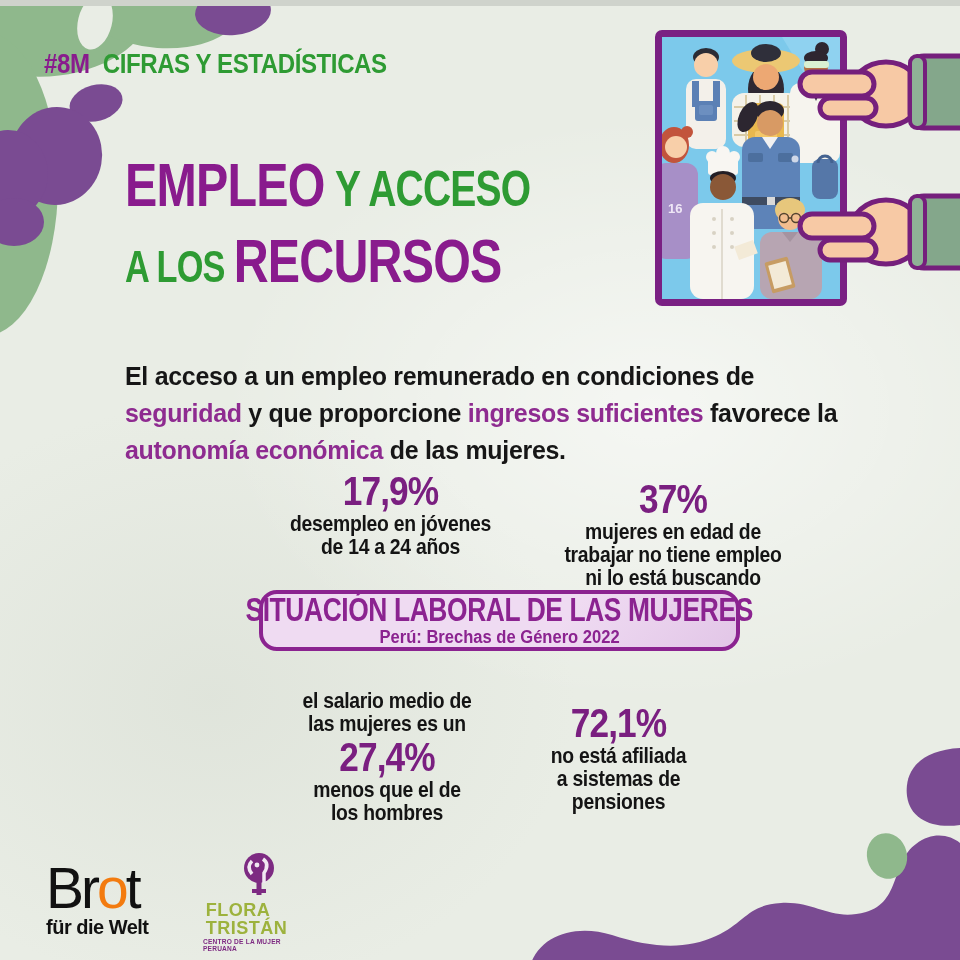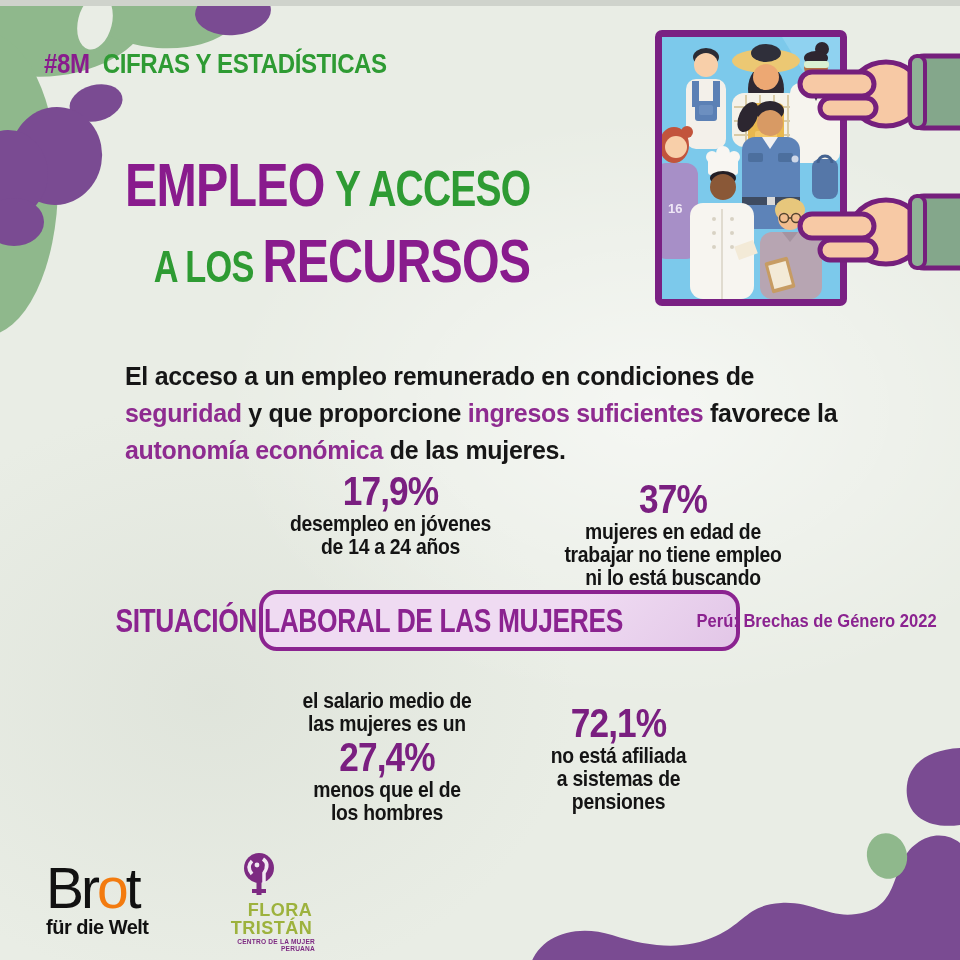--- a/index.html
+++ b/index.html
@@ -13,21 +13,21 @@
       #e9ede5;
   }
   svg{display:block;}
   #blobs{position:absolute;inset:0;z-index:0;}
   
   .hashline{position:absolute;left:44px;top:42px;z-index:2;font-size:28px;font-weight:700;
     letter-spacing:-.5px;transform:scaleX(.86);transform-origin:left top;white-space:nowrap;}
   .hash-purple{color:#891b8d;}
   .hash-green{color:#2e9b33;margin-left:8px;}
   
-  .title{position:absolute;left:125px;top:148px;z-index:2;line-height:1;text-align:right;}
+  .title{position:absolute;left:125px;top:148px;z-index:2;line-height:1;}
   .title .line{transform:scaleX(.78);transform-origin:left top;white-space:nowrap;font-weight:700;letter-spacing:-1px;}
   .t-purple{color:#891b8d;}
   .t-green{color:#2e9b33;}
   .w1{font-size:62px;}
   .w2{font-size:50px;margin-left:10px;}
   .w3{font-size:44px;}
   .w4{font-size:62px;margin-left:8px;}
   .line2{margin-top:14px;}
   
   .intro{position:absolute;left:125px;top:326px;width:760px;z-index:2;
@@ -43,35 +43,35 @@
   .s1{left:268px;top:464px;width:245px;}
   .s2{left:548px;top:472px;width:250px;}
   .s3{left:50px;top:582px;width:225px;}
   .s4{left:728px;top:582px;width:210px;}
   .s5{left:262px;top:684px;width:250px;}
   .s6{left:501px;top:696px;width:235px;}
   
   .badge{position:absolute;left:259px;top:584px;width:481px;height:61px;z-index:2;
     border:4px solid #8b2390;border-radius:18px;
     background:linear-gradient(135deg,#efdbf2 62%,#e2c6e7);
-    display:flex;flex-direction:row;align-items:center;justify-content:center;}
+    display:flex;flex-direction:column;align-items:center;justify-content:center;}
   .badge-title{color:#8b2390;font-weight:700;font-size:33px;line-height:1;letter-spacing:-.5px;
     transform:scaleX(.8);transform-origin:center center;white-space:nowrap;}
   .badge-sub{color:#8b2390;font-weight:700;font-size:18px;line-height:1.1;margin-top:2px;
     transform:scaleX(.92);transform-origin:center center;white-space:nowrap;}
   
   .frame{position:absolute;left:655px;top:24px;width:192px;height:276px;z-index:2;
     border:7px solid #7a2083;border-radius:7px;background:#7cc9eb;overflow:hidden;}
   .hands{position:absolute;left:788px;top:30px;width:172px;height:250px;z-index:3;}
   
   .brot{position:absolute;left:46px;top:854px;z-index:2;color:#111;line-height:1;}
   .brot-word{font-size:57px;font-weight:400;letter-spacing:-3px;}
   .brot-o{color:#f37b0f;}
   .brot-tag{font-size:20px;font-weight:700;letter-spacing:-.5px;margin-top:0px;}
-  .flora{position:absolute;left:203px;top:845px;z-index:2;text-align:right;width:112px;}
+  .flora{position:absolute;left:203px;top:845px;z-index:2;text-align:left;width:112px;}
   .flora-icon{margin:0 auto;width:46px;height:50px;}
   .flora-line{color:#9db23d;font-weight:700;font-size:19px;line-height:.95;letter-spacing:.5px;
     transform:scaleX(.95);transform-origin:center top;}
   .flora-sub{color:#7d2a82;font-weight:700;font-size:6.6px;letter-spacing:.2px;margin-top:1px;}
 </style>
 </head>
 <body>
 
 <div id="canvas">
 

